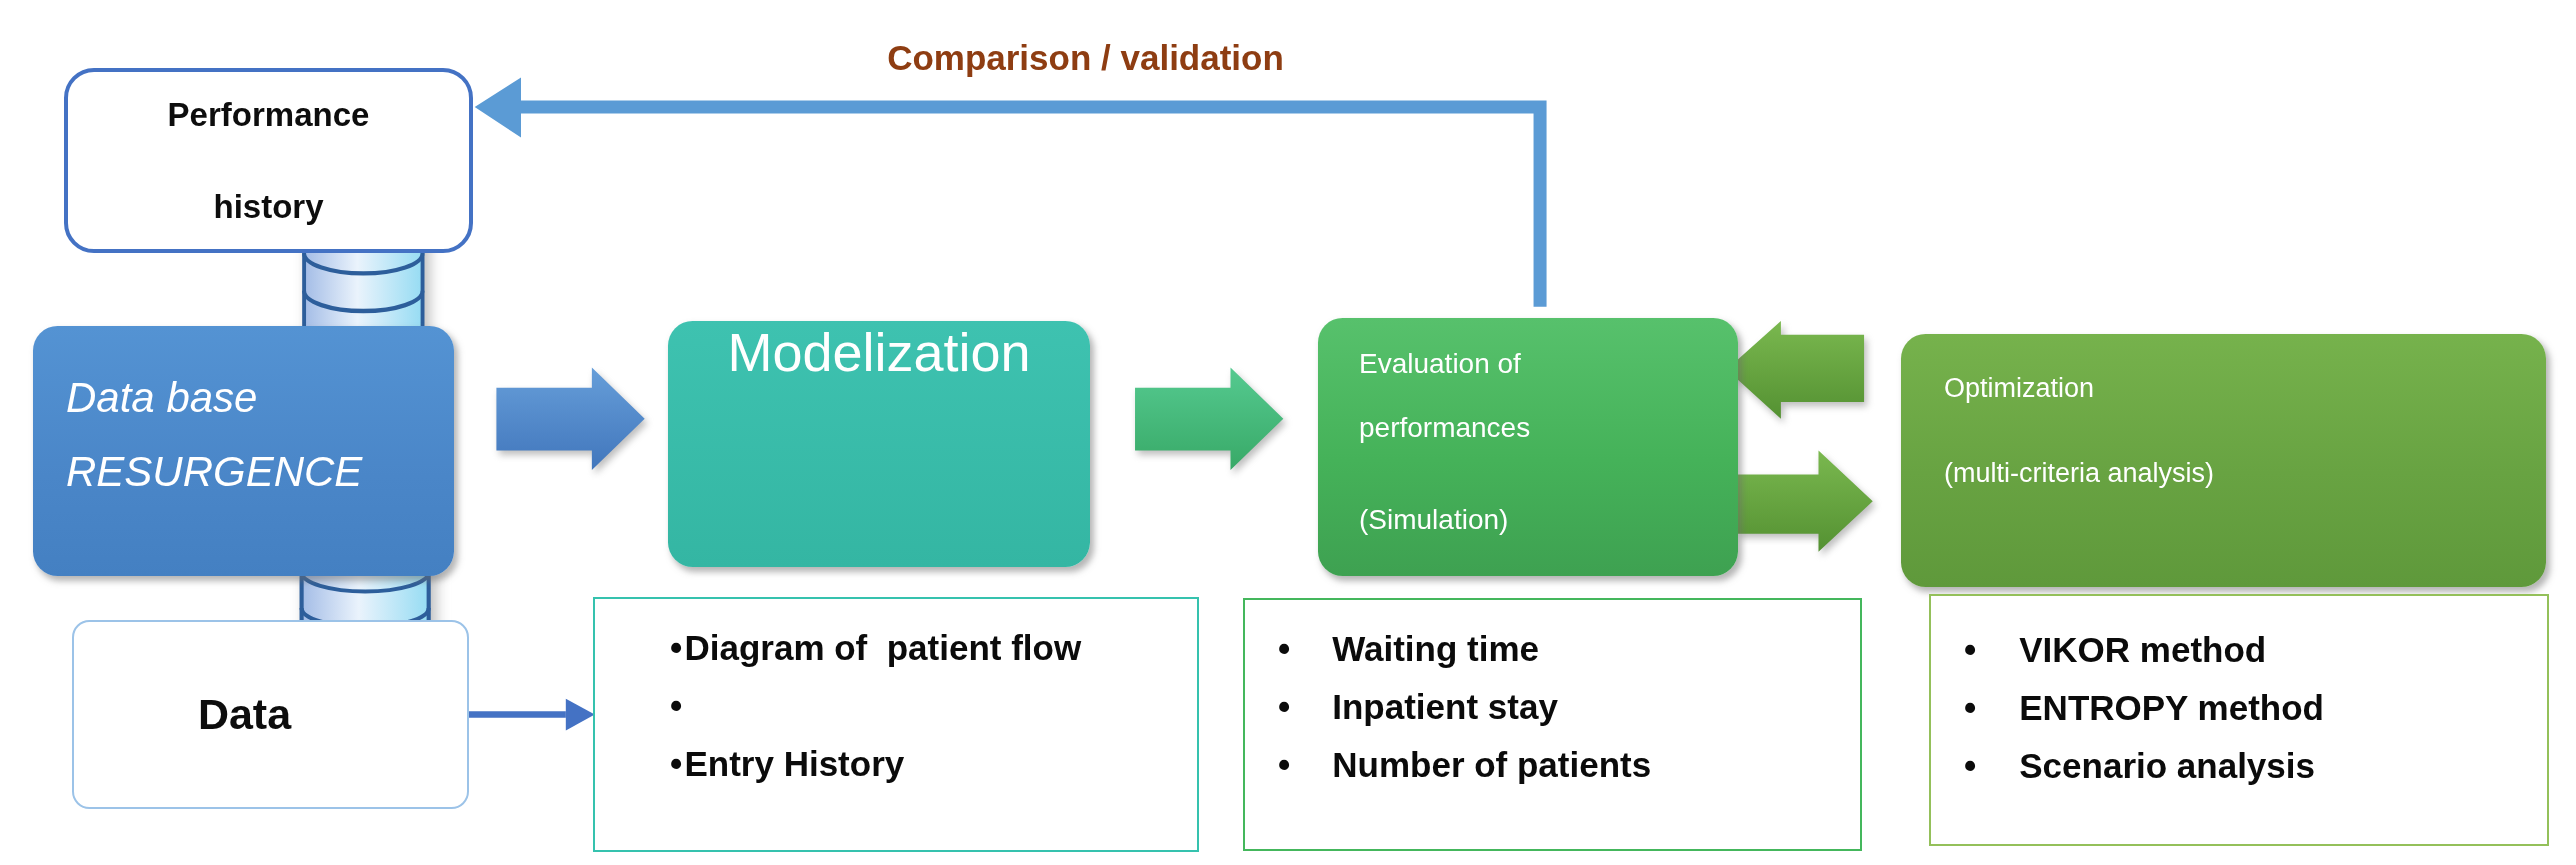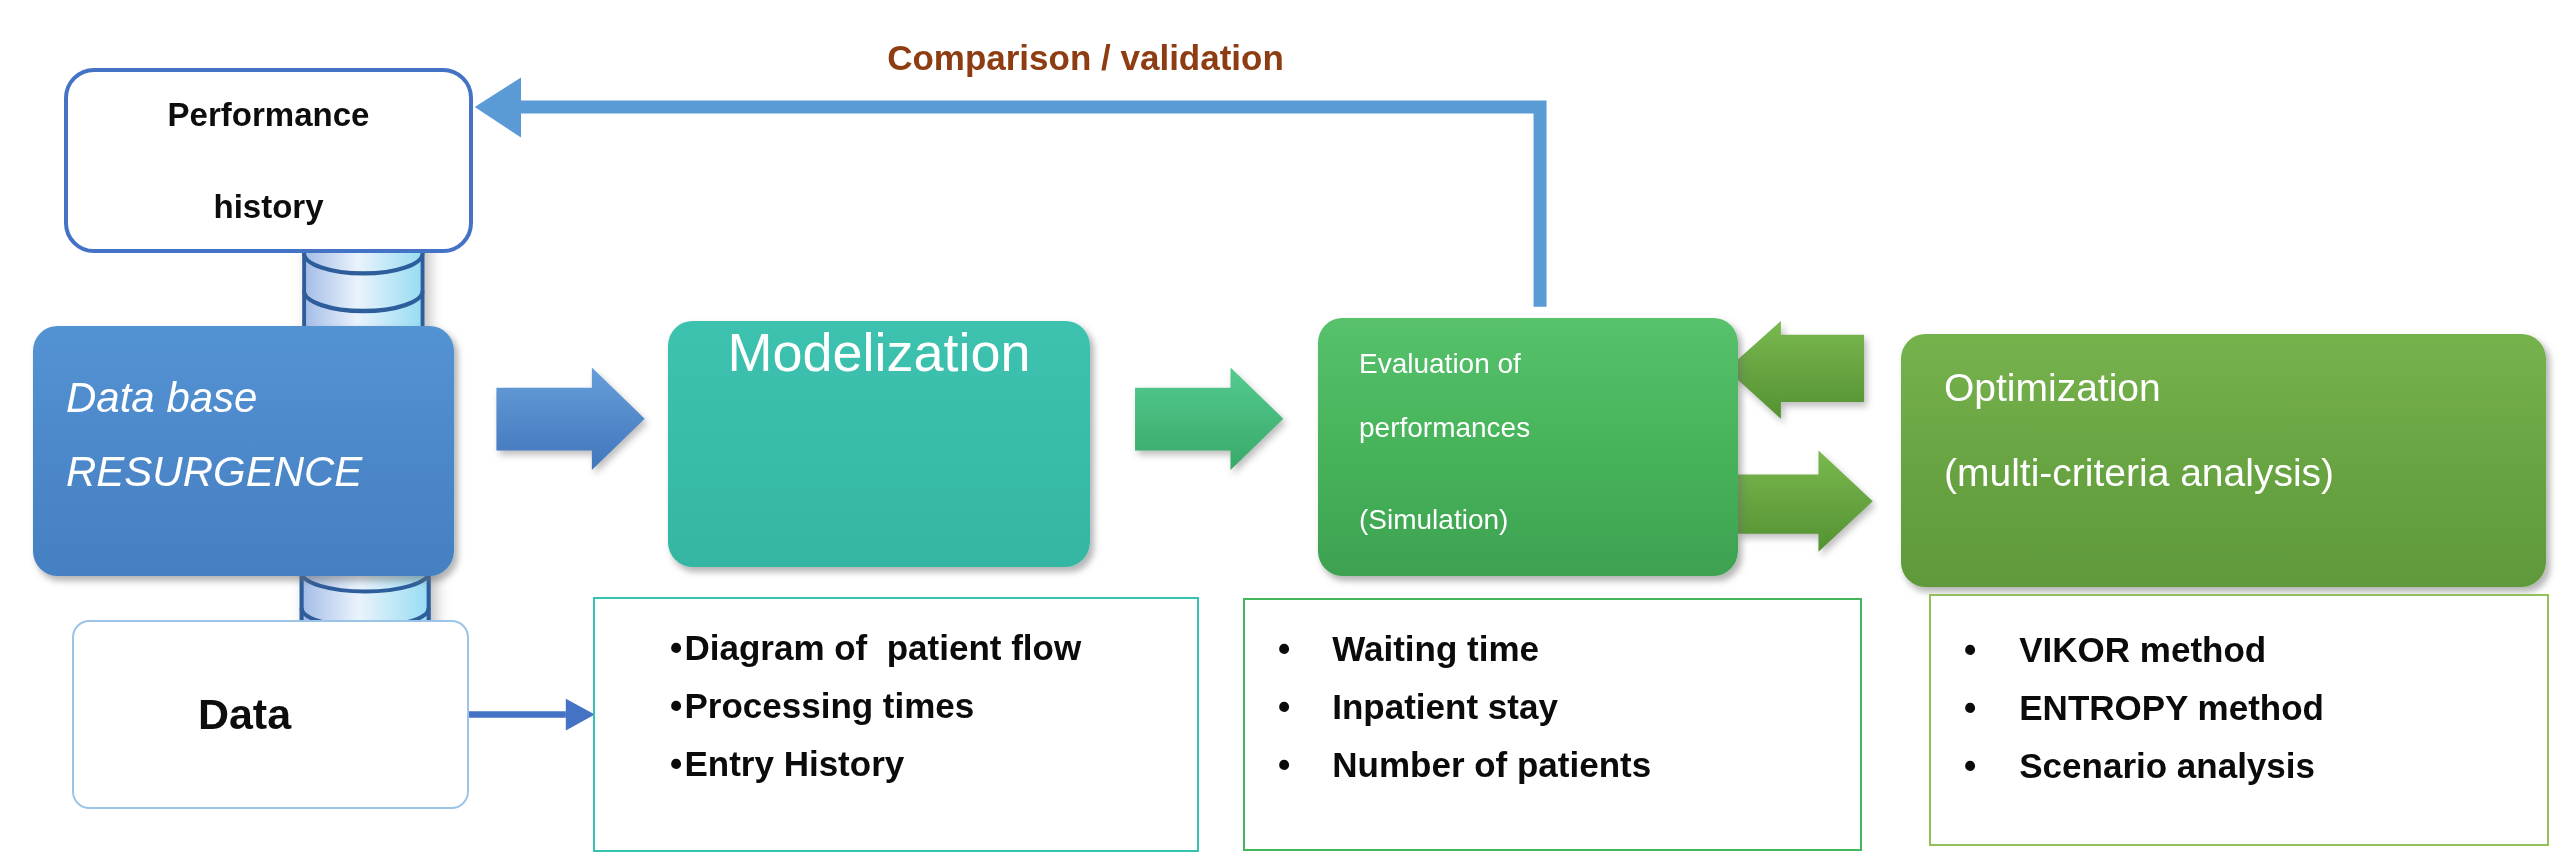--- a/index.html
+++ b/index.html
@@ -39,21 +39,21 @@
   }
   .eval{
     left:1318px;top:310px;width:420px;height:258px;
     background:linear-gradient(180deg,#57c16c 0%,#45b259 55%,#3ea151 100%);
     padding:13.7px 0 0 41px;font-size:28px;line-height:64px;
   }
   .eval .gap{margin-top:28px;}
   .opti{
     left:1901px;top:326px;width:645px;height:253px;
     background:linear-gradient(180deg,#76b24c 0%,#68a342 55%,#5f993b 100%);
-    padding:22px 0 14px 43px;font-size:39px;line-height:64px;
+    padding:22px 0 14px 43px;font-size:27px;line-height:64px;
   }
   .opti .gap{margin-top:21px;}
   
   .note{
     left:796px;top:29px;width:579px;text-align:center;
     font-weight:bold;font-size:35px;line-height:41px;color:#8e3d12;
   }
   
   .panel{background:#fff;}
   .panel ul{list-style:none;margin:0;padding:0;}
@@ -160,21 +160,20 @@
   </div>
 
   <div class="abs panel panel1">
     <ul>
       <li>
         <span class="bullet">•</span>
         <span class="li-text">Diagram of  patient flow</span>
       </li>
       <li>
         <span class="bullet">•</span>
-        <span class="li-text">Processing times</span>
       </li>
       <li>
         <span class="bullet">•</span>
         <span class="li-text">Entry History</span>
       </li>
     </ul>
   </div>
 
   <div class="abs panel panel2">
     <ul>

